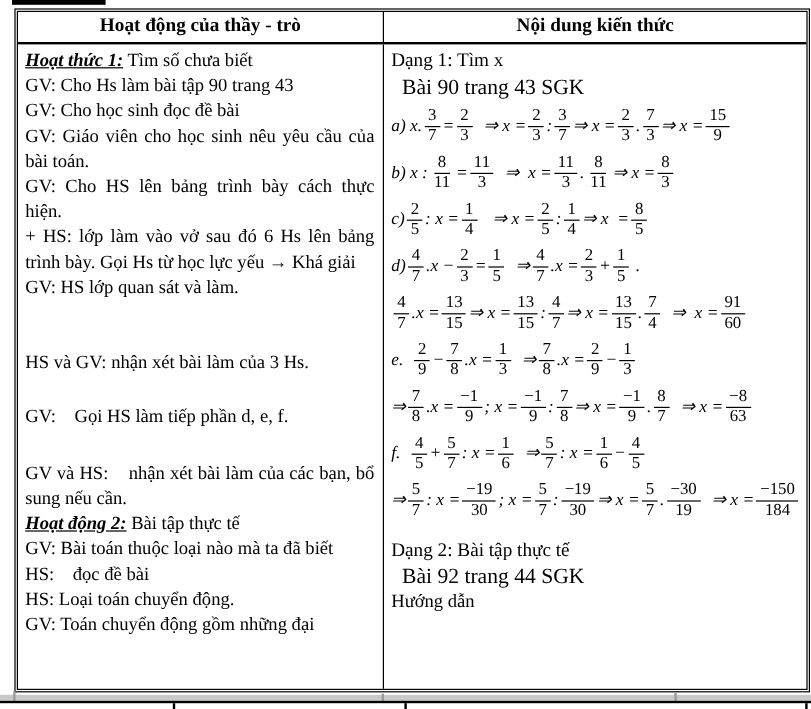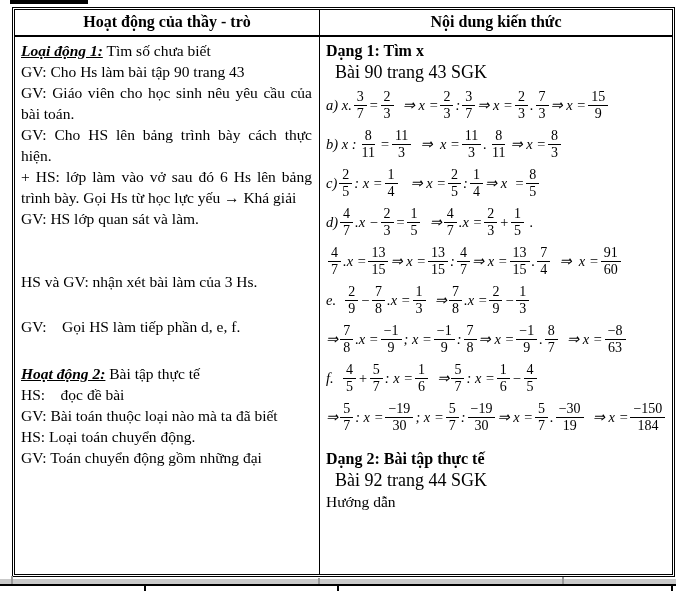--- a/index.html
+++ b/index.html
@@ -27,21 +27,21 @@
   .cell-left{width:305px;border-right:1px solid #000;padding:3px 7px 0 6px;}
   .cell-right{flex:1;padding:3px 0 0 6px;}
 
   
   .para{font-size:15.5px;line-height:21px;}
   .para.just{text-align:justify;}
   .lead{font-weight:bold;font-style:italic;text-decoration:underline;}
   .gap{width:100%;}
 
   
-  .heading{font-weight:bold;font-size:16px;line-height:22px;}
+  .heading{font-weight:normal;font-size:16px;line-height:22px;}
   .sub{font-size:18px;line-height:21px;padding-left:9px;}
   .plain{font-size:15.5px;line-height:21px;}
 
   .mline{
     display:flex;align-items:center;flex-wrap:nowrap;
     font-size:14.5px;margin:5px 0;min-height:34px;
   }
   .mt{font-style:italic;white-space:pre;}
   .frac{
     display:inline-flex;flex-direction:column;align-items:center;
@@ -61,34 +61,36 @@
 
 <div class="top-rule"></div>
 
 <div class="doc-table">
   <div class="thead">
     <div class="th th-left">Hoạt động của thầy - trò</div>
     <div class="th th-right">Nội dung kiến thức</div>
   </div>
   <div class="tbody">
     <div class="cell cell-left">
-        <div class="para"><span class="lead">Loại động 1:</span><span> Tìm số chưa biết</span></div>
+        <div class="para"><span class="lead">Hoạt thức 1:</span><span> Tìm số chưa biết</span></div>
         <div class="para"><span>GV: Cho Hs làm bài tập 90 trang 43</span></div>
+        <div class="para"><span>GV: Cho học sinh đọc đề bài</span></div>
         <div class="para just"><span>GV: Giáo viên cho học sinh nêu yêu cầu của bài toán.</span></div>
         <div class="para just"><span>GV: Cho HS lên bảng trình bày cách thực hiện.</span></div>
         <div class="para just"><span>+ HS: lớp làm vào vở sau đó 6 Hs lên bảng trình bày. Gọi Hs từ học lực yếu → Khá giải</span></div>
         <div class="para"><span>GV: HS lớp quan sát và làm.</span></div>
         <div class="gap" style="height: 42px;"></div>
         <div class="para"><span>HS và GV: nhận xét bài làm của 3 Hs.</span></div>
         <div class="gap" style="height: 24px;"></div>
         <div class="para"><span>GV:&nbsp;&nbsp;&nbsp; Gọi HS làm tiếp phần d, e, f.</span></div>
         <div class="gap" style="height: 26px;"></div>
+        <div class="para just"><span>GV và HS:&nbsp;&nbsp;&nbsp; nhận xét bài làm của các bạn, bổ sung nếu cần.</span></div>
         <div class="para"><span class="lead">Hoạt động 2:</span><span> Bài tập thực tế</span></div>
+        <div class="para just"><span>GV: Bài toán thuộc loại nào mà ta đã biết</span></div>
         <div class="para"><span>HS:&nbsp;&nbsp;&nbsp; đọc đề bài</span></div>
-        <div class="para just"><span>GV: Bài toán thuộc loại nào mà ta đã biết</span></div>
         <div class="para"><span>HS: Loại toán chuyển động.</span></div>
         <div class="para"><span>GV: Toán chuyển động gồm những đại</span></div>
       </div>
     <div class="cell cell-right">
         <div class="heading">Dạng 1: Tìm x</div>
         <div class="sub">Bài 90 trang 43 SGK</div>
         <div class="mline">
           <span class="mt">a) x.</span>
           <span class="frac">
             <span class="num">3</span>

